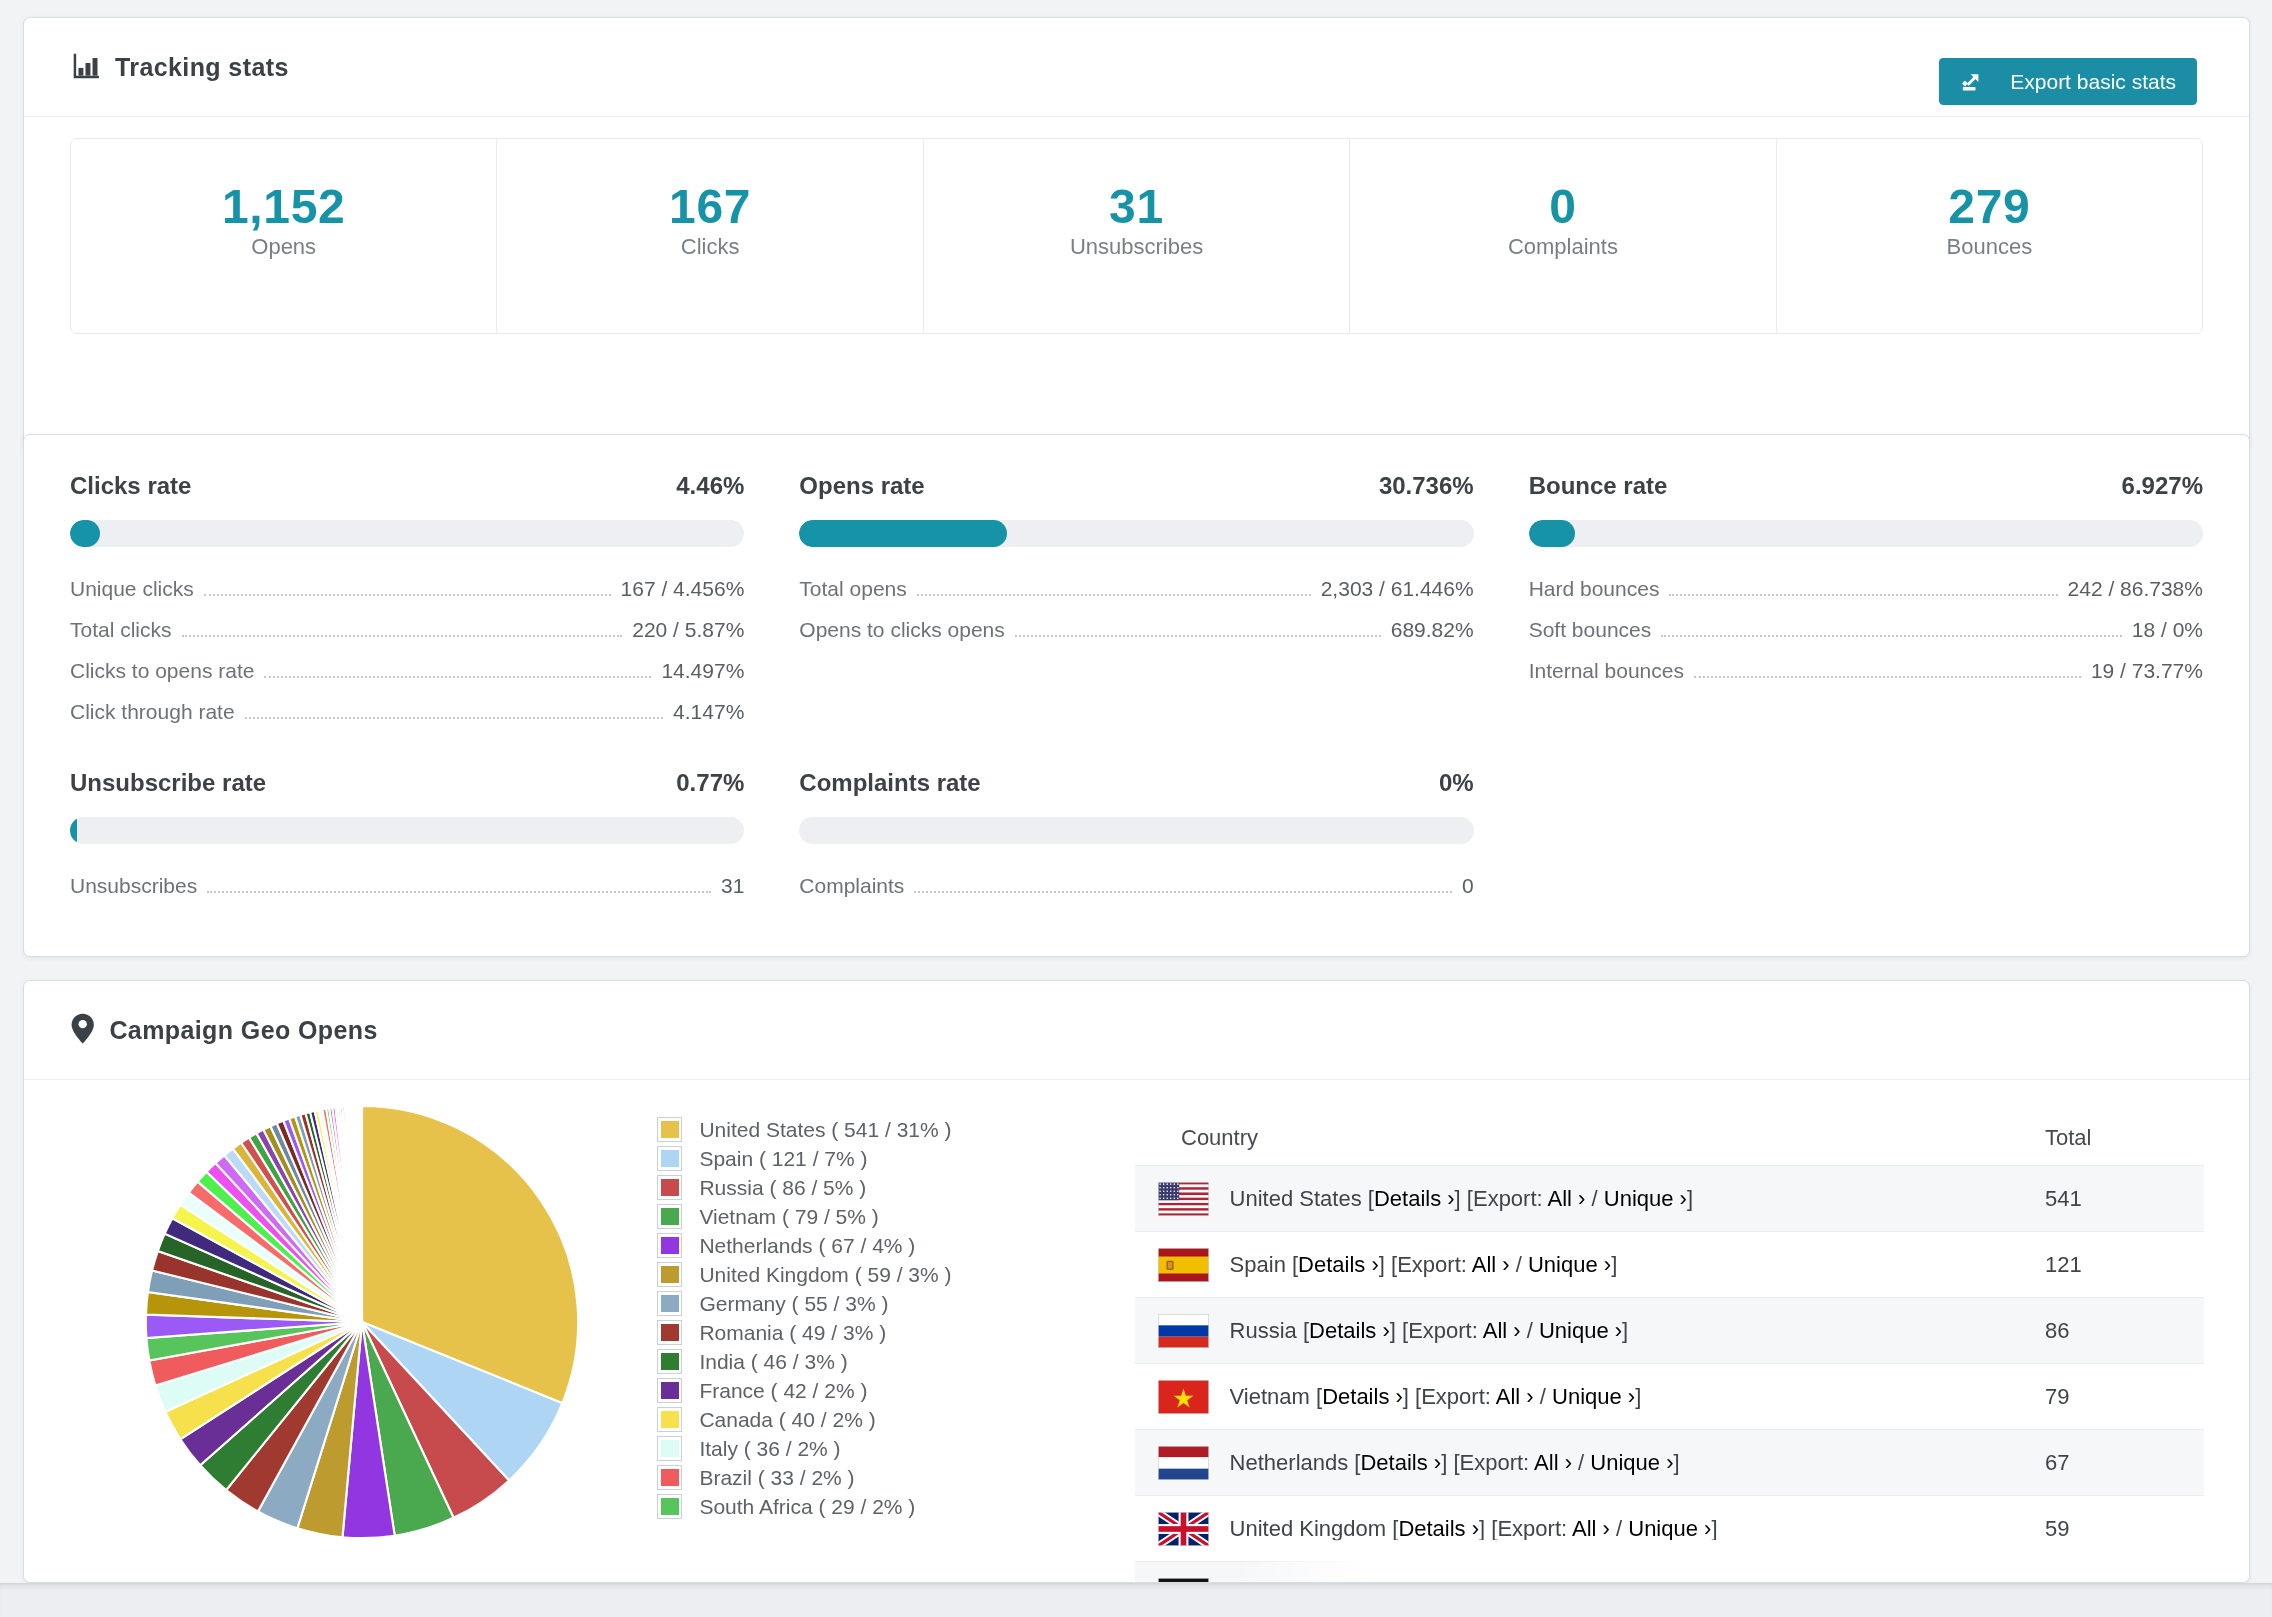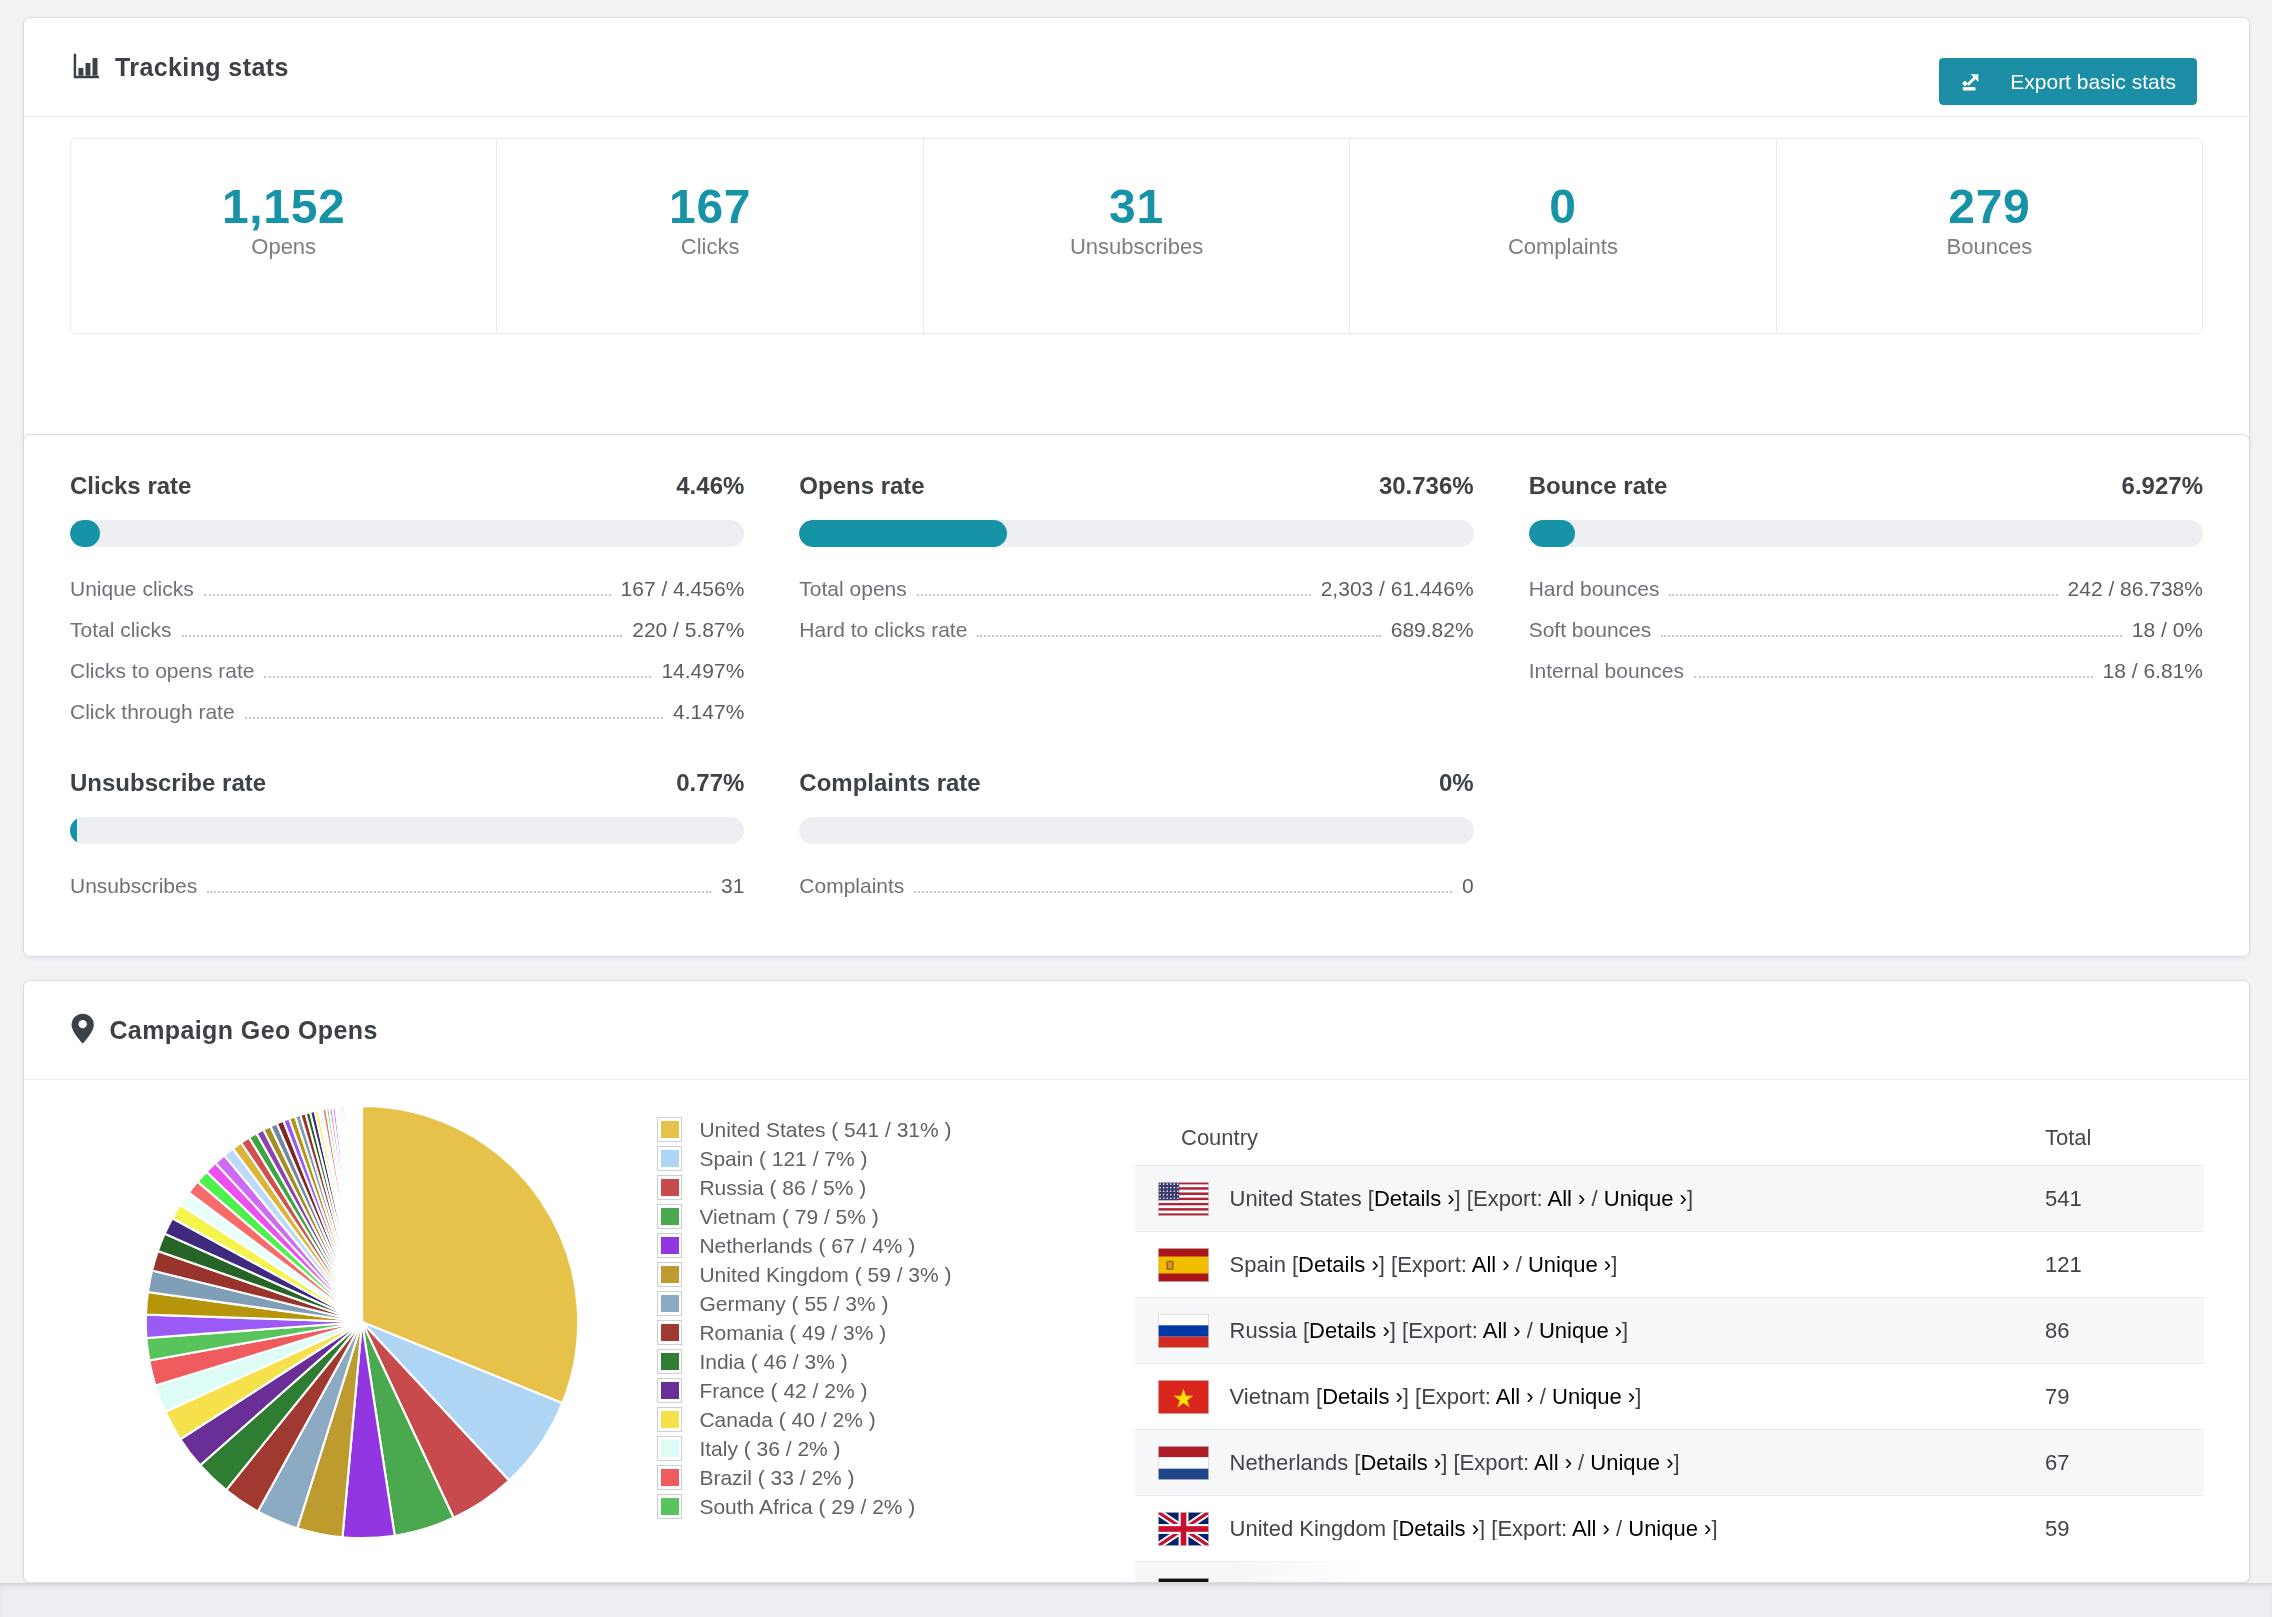--- a/index.html
+++ b/index.html
@@ -192,21 +192,21 @@
         <div class="bar">
           <div class="bar-fill" style="width: 30.736%;"></div>
         </div>
         <div class="rate-rows">
           <div class="rrow">
             <span>Total opens</span>
             <span class="leader"></span>
             <span class="rval">2,303 / 61.446%</span>
           </div>
           <div class="rrow">
-            <span>Hard to clicks rate</span>
+            <span>Opens to clicks opens</span>
             <span class="leader"></span>
             <span class="rval">689.82%</span>
           </div>
         </div>
       </div>
       <div>
         <div class="rate-head">
           <span>Bounce rate</span>
           <span>6.927%</span>
         </div>
@@ -220,21 +220,21 @@
             <span class="rval">242 / 86.738%</span>
           </div>
           <div class="rrow">
             <span>Soft bounces</span>
             <span class="leader"></span>
             <span class="rval">18 / 0%</span>
           </div>
           <div class="rrow">
             <span>Internal bounces</span>
             <span class="leader"></span>
-            <span class="rval">18 / 6.81%</span>
+            <span class="rval">19 / 73.77%</span>
           </div>
         </div>
       </div>
     </div>
   <div class="rates-grid second" id="rates-row-2">
       <div>
         <div class="rate-head">
           <span>Unsubscribe rate</span>
           <span>0.77%</span>
         </div>

